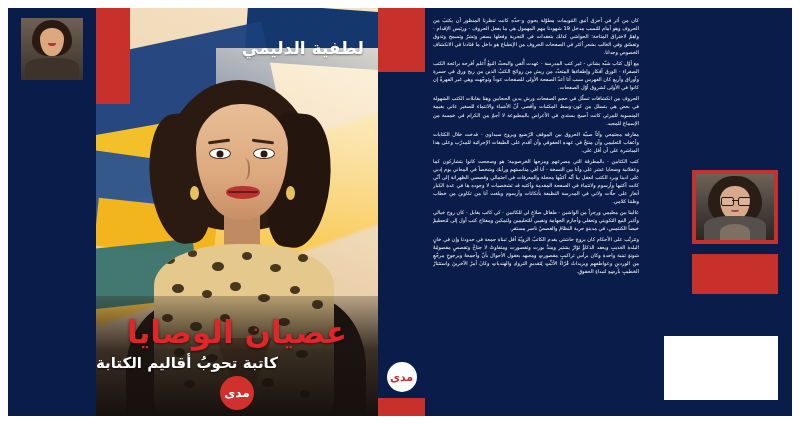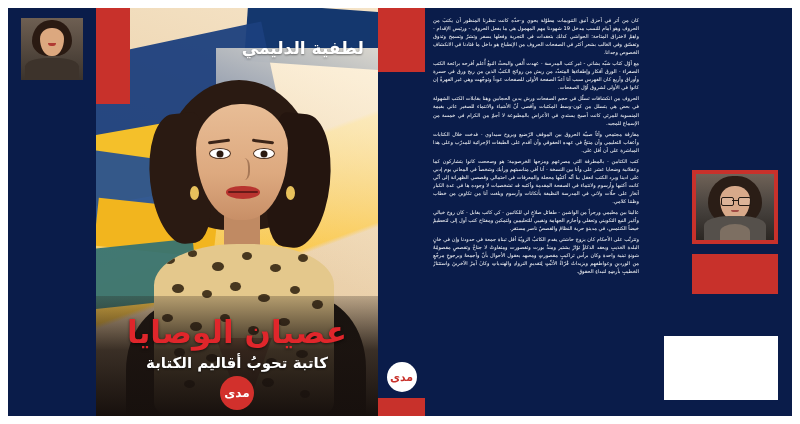--- a/index.html
+++ b/index.html
@@ -490,21 +490,21 @@
     font-weight: bold;
     direction: rtl;
     letter-spacing: 0.5px;
     text-shadow: 0 1px 3px rgba(0,0,0,0.6);
   }
   .front-subtitle {
     position: absolute;
     left: 0;
     right: 0;
     bottom: 44px;
-    text-align: center;
+    text-align: left;
     color: #ffffff;
     font-size: 15px;
     font-weight: bold;
     direction: rtl;
     text-shadow: 0 1px 2px rgba(0,0,0,0.7);
   }
   .front-logo {
     position: absolute;
     left: 50%;
     transform: translateX(-50%);

